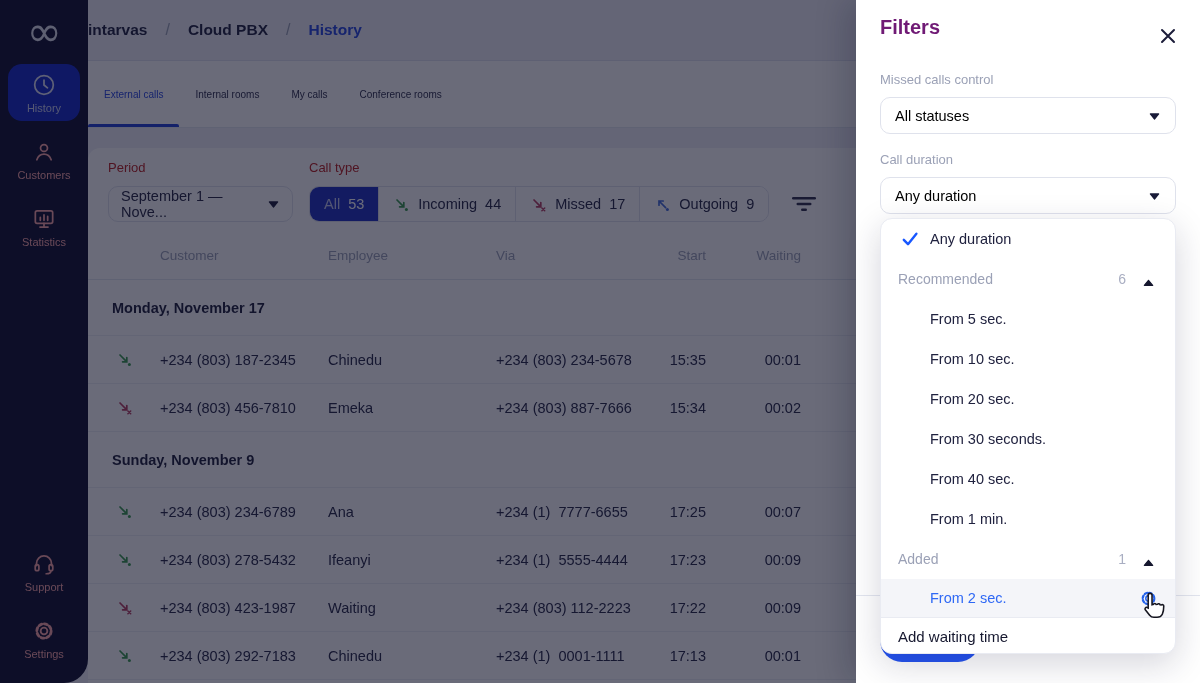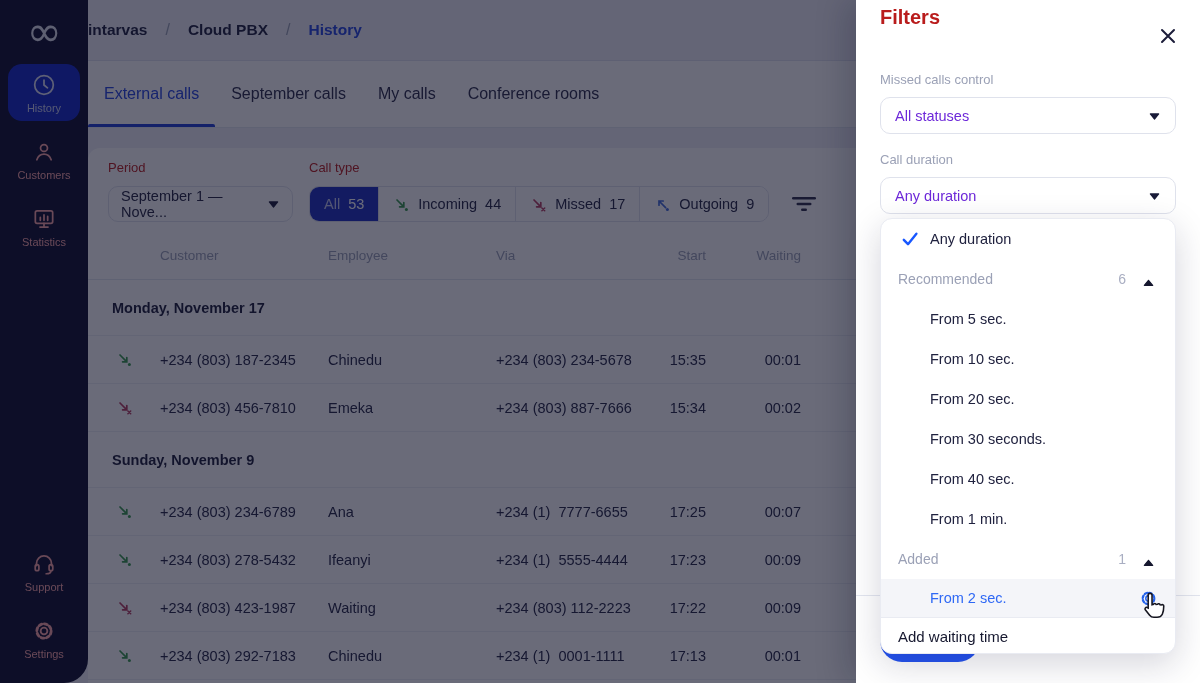--- a/index.html
+++ b/index.html
@@ -21,21 +21,21 @@
   .nav-spacer { flex:1; }
   .nav-bottom { margin-bottom:6px; display:flex; flex-direction:column; align-items:center; }
 
   
   .main { position:absolute; left:72px; top:0; width:1112px; height:683px; background:#eef0f6; }
   .topbar { height:61px; display:flex; align-items:center; padding-left:16px; border-bottom:1px solid #e0e3ee; }
   .crumb { font-size:15.5px; font-weight:700; color:#1c1e3c; }
   .crumb.link { color:#2444e0; }
   .crumb-sep { color:#9aa0b4; margin:0 18px; font-weight:400; }
   .tabsbar { height:67px; background:#fff; border-bottom:1px solid #e3e6ef; display:flex; align-items:stretch; padding-left:16px; }
-  .tab { position:relative; display:flex; align-items:center; padding:0 16px; font-size:16px; color:#2a2c49; cursor:pointer; }
+  .tab { position:relative; display:flex; align-items:center; padding:0 16px; font-size:10px; color:#2a2c49; cursor:pointer; }
   .tab.active { color:#2444e0; }
   .tab.active::after { content:""; position:absolute; left:0; right:0; bottom:0; height:3px; background:#1f3dd6; border-radius:2px 2px 0 0; }
 
   .card { position:absolute; left:16px; top:148px; width:1072px; height:560px; background:#fff; border-radius:12px 12px 0 0; }
   .filtersrow { display:flex; gap:16px; padding:12px 20px 0 20px; height:84px; }
   .fgroup { display:flex; flex-direction:column; }
   .flabel { font-size:13px; color:#b91c1c; margin-bottom:11px; }
   .select { height:36px; border:1px solid #dfe2ec; border-radius:10px; background:#fff; display:flex;
             align-items:center; padding:0 12px; font-size:14.5px; color:#22243f; cursor:pointer; }
   .period-select { width:185px; justify-content:space-between; }
@@ -61,26 +61,26 @@
   .cell-icon { display:flex; justify-content:center; }
   .num { text-align:right; }
   .cell { white-space:pre; overflow:hidden; }
 
   
   .overlay { position:absolute; inset:0; background:rgba(14,16,38,0.62); z-index:50; }
 
   
   .panel { position:absolute; right:0; top:0; width:344px; height:683px; background:#fff; z-index:100;
            box-shadow:-10px 0 30px rgba(10,14,40,.20); }
-  .panel-title { position:absolute; left:24px; top:6px; font-size:20px; font-weight:700; color:#b91c1c; }
+  .panel-title { position:absolute; left:24px; top:16px; font-size:20px; font-weight:700; color:#701a75; }
   .panel-close { position:absolute; right:22px; top:26px; width:20px; height:20px; cursor:pointer; color:#1c1d3a; }
   .plabel { position:absolute; left:24px; font-size:13px; color:#9ba1b6; }
   .pselect { position:absolute; left:24px; right:24px; height:37px; border:1px solid #dfe2ec; border-radius:10px;
              background:#fff; display:flex; align-items:center; justify-content:space-between; padding:0 14px;
-             font-size:14.5px; color:#6d28d9; cursor:pointer; }
+             font-size:14.5px; color:#000000; cursor:pointer; }
   .footer-line { position:absolute; left:0; right:0; top:595px; height:1px; background:#e3e6ef; z-index:1; }
   .apply-btn { position:absolute; left:24px; top:618px; width:100px; height:44px; border-radius:22px;
                background:#2453ef; z-index:2; cursor:pointer; border:none; }
 
   .dropdown { position:absolute; left:24px; right:24px; top:218px; height:436px; background:#fff;
               border:1px solid #e9ebf2; border-radius:12px; z-index:5;
               box-shadow:0 10px 34px rgba(20,24,60,.18); overflow:hidden; }
   .dd-selected { height:40px; display:flex; align-items:center; padding-left:20px; gap:11px;
                  font-size:14.5px; color:#20223f; cursor:pointer; }
   .dd-check { width:18px; height:18px; color:#1857ff; }
@@ -106,21 +106,21 @@
     <div class="topbar">
       <span class="crumb">intarvas</span>
       <span class="crumb-sep">/</span>
       <span class="crumb">Cloud PBX</span>
       <span class="crumb-sep">/</span>
       <span class="crumb link">History</span>
     </div>
 
     <div class="tabsbar" id="tabsbar">
         <div class="tab active">External calls</div>
-        <div class="tab">September calls</div>
+        <div class="tab">Internal rooms</div>
         <div class="tab">My calls</div>
         <div class="tab">Conference rooms</div>
       </div>
 
     <div class="card">
       <div class="filtersrow">
         <div class="fgroup">
           <div class="flabel">Period</div>
           <div class="select period-select">
             <span>September 1 — Nove...</span>

